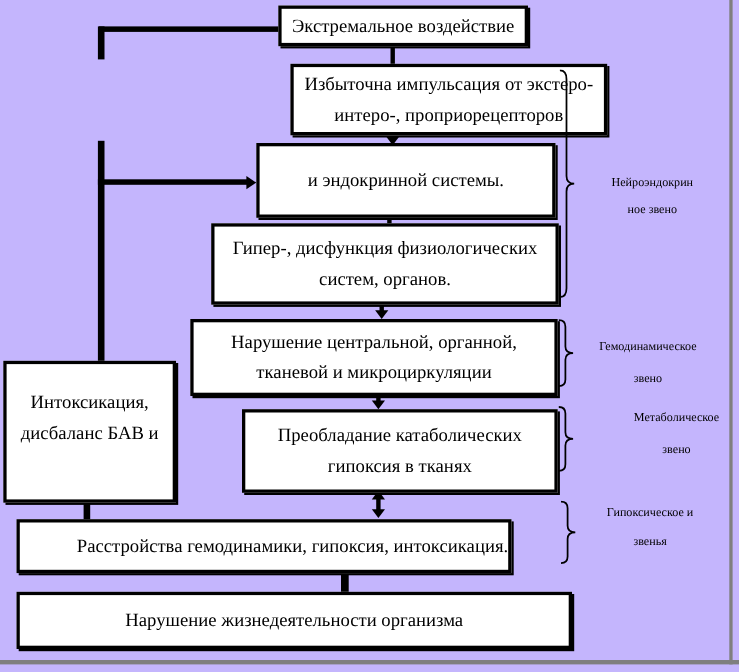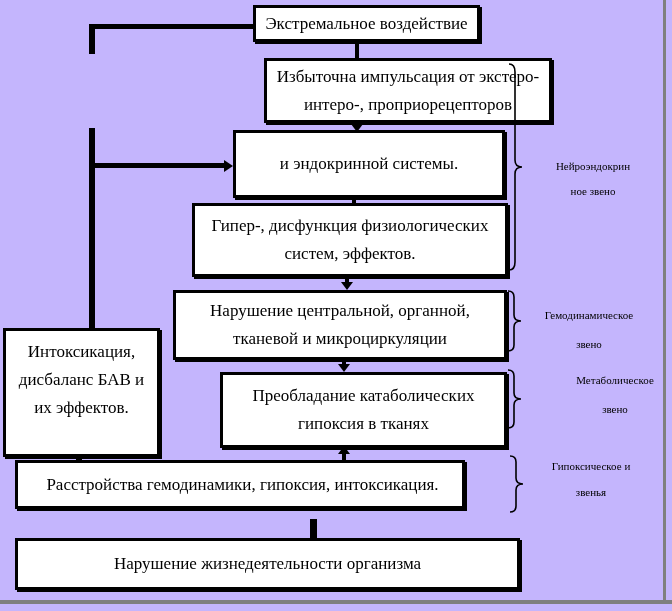--- a/index.html
+++ b/index.html
@@ -71,40 +71,39 @@
     <span>Избыточна импульсация от экстеро-</span>
     <span>интеро-, проприорецепторов</span>
   </div>
 
   <div class="box" style="left:233px;top:130px;width:272px;height:68px;">
     <span>и  эндокринной системы.</span>
   </div>
 
   <div class="box" style="left:192px;top:203px;width:316px;height:74px;">
     <span>Гипер-, дисфункция физиологических</span>
-    <span>систем, эффектов.</span>
+    <span>систем, органов.</span>
   </div>
 
   <div class="box" style="left:173px;top:290px;width:334px;height:70px;">
     <span>Нарушение центральной, органной,</span>
     <span>тканевой и микроциркуляции</span>
   </div>
 
   <div class="box" style="left:3px;top:328px;width:157px;height:129px;padding-bottom:26px;">
     <span>Интоксикация,</span>
     <span>дисбаланс БАВ и</span>
-    <span>их эффектов.</span>
   </div>
 
   <div class="box" style="left:220px;top:372px;width:287px;height:76px;">
     <span>Преобладание катаболических</span>
     <span>гипоксия в тканях</span>
   </div>
 
-  <div class="box" style="left:15px;top:460px;width:450px;height:49px;align-items:center;text-align:left;padding-left:5px;">
+  <div class="box" style="left:15px;top:472px;width:450px;height:49px;align-items:flex-end;text-align:left;padding-left:5px;">
     <span>Расстройства гемодинамики, гипоксия, интоксикация.</span>
   </div>
 
   <div class="box" style="left:15px;top:538px;width:505px;height:52px;">
     <span>Нарушение жизнедеятельности организма</span>
   </div>
 
   <svg class="brace" style="left:506px;top:63px;" width="18" height="208" viewBox="0 0 18 208">
     <path d="M3,1 Q9,1 9,9 L9,97 Q9,104 16,104 Q9,104 9,111 L9,199 Q9,207 3,207" fill="none" stroke="#000" stroke-width="1.6"></path>
   </svg>

